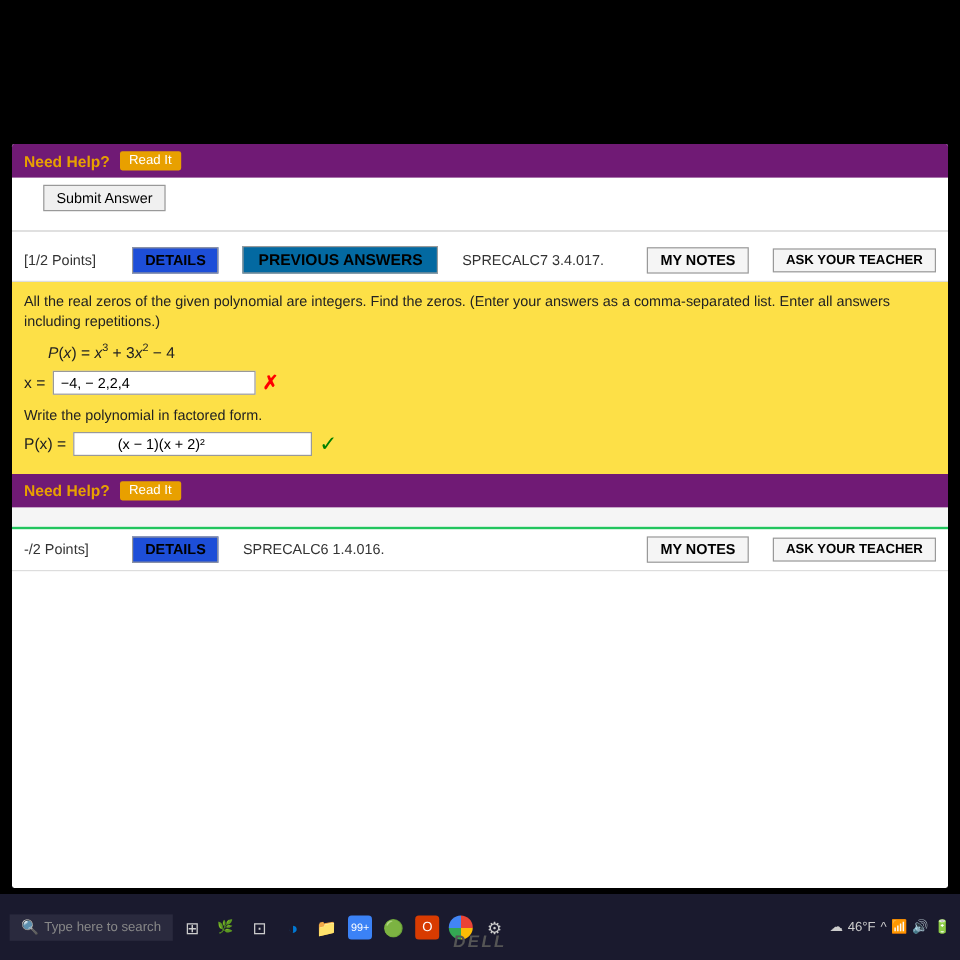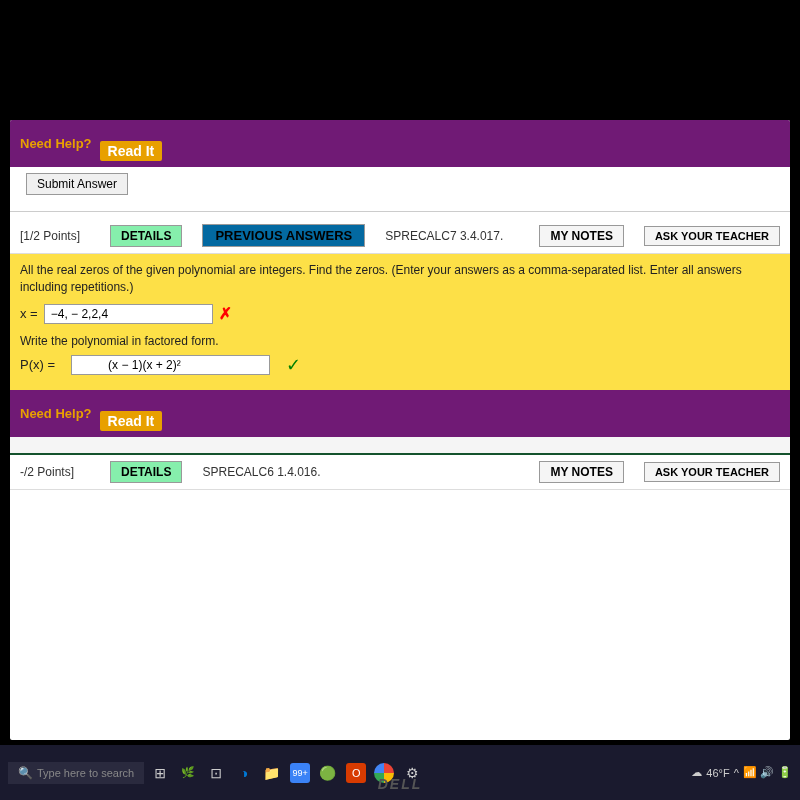--- a/index.html
+++ b/index.html
@@ -36,25 +36,24 @@
       color: #e8a000;
       font-weight: bold;
       font-size: 13px;
     }
 
     .read-it-btn {
       background: #e8a000;
       color: #fff;
       border: none;
       padding: 2px 8px;
-      font-size: 14px;
-      font-weight: bold;
+      font-size: 11px;
+      font-weight: normal;
       cursor: pointer;
       border-radius: 2px;
-      margin-top: 15px;
     }
 
     .submit-answer-btn {
       background: #f0f0f0;
       border: 1px solid #999;
       padding: 3px 10px;
       font-size: 12px;
       cursor: pointer;
       margin: 4px 10px;
       display: inline-block;
@@ -77,21 +76,21 @@
     }
 
     .points-label {
       font-size: 12px;
       color: #333;
       min-width: 70px;
     }
 
     .details-btn {
       border: 1px solid #999;
-      background: #86efac;
+      background: #1d4ed8;
       padding: 3px 10px;
       font-size: 12px;
       font-weight: bold;
       cursor: pointer;
     }
 
     .prev-answers-btn {
       border: 1px solid #999;
       background: #0369a1;
       padding: 3px 12px;
@@ -171,21 +170,21 @@
     }
 
     .check-mark {
       color: green;
       font-size: 18px;
     }
 
     .factored-row {
       display: flex;
       align-items: center;
-      gap: 16px;
+      gap: 6px;
       margin-bottom: 6px;
     }
 
     .write-polynomial-text {
       font-size: 12px;
       color: #222;
       margin-bottom: 6px;
     }
 
     
@@ -267,38 +266,43 @@
 </head>
 <body>
 
 <div class="screen">
 
   <div class="need-help-bar">
     <span class="need-help-label">Need Help?</span>
     <button class="read-it-btn">Read It</button>
   </div>
 
-  <div style="padding: 2px 10px 6px 6px; text-decoration: underline;">
+  <div style="padding: 2px 10px 6px 16px; text-decoration: underline;">
     <button class="submit-answer-btn">Submit Answer</button>
   </div>
 
   <div class="divider"></div>
 
   <div class="section-header">
     <span class="points-label">[1/2 Points]</span>
     <button class="details-btn">DETAILS</button>
     <button class="prev-answers-btn">PREVIOUS ANSWERS</button>
     <span class="course-code">SPRECALC7 3.4.017.</span>
     <button class="my-notes-btn">MY NOTES</button>
     <button class="ask-teacher-btn">ASK YOUR TEACHER</button>
   </div>
 
   <div class="problem-content">
     <p class="problem-text">All the real zeros of the given polynomial are integers. Find the zeros. (Enter your answers as a comma-separated list. Enter all answers including repetitions.)</p>
 
+    <div class="math-formula">
+      <span>
+        <span class="math-inline">P</span>(<span class="math-inline">x</span>) = <span class="math-inline">x</span><span class="sup">3</span> + 3<span class="math-inline">x</span><span class="sup">2</span> − 4
+      </span>
+    </div>
 
     <div class="answer-row">
       <span class="answer-label">x =</span>
       <input class="answer-input" type="text" value="−4, − 2,2,4" style="">
       <span class="x-mark">✗</span>
     </div>
 
     <p class="write-polynomial-text">Write the polynomial in factored form.</p>
 
     <div class="factored-row">
@@ -308,21 +312,21 @@
     </div>
   </div>
 
   <div class="need-help-bar">
     <span class="need-help-label">Need Help?</span>
     <button class="read-it-btn">Read It</button>
   </div>
 
   <div style="height: 16px; background:#f5f5f5;"></div>
 
-  <div class="section-header" style="border-top: 2px solid #14532d;">
+  <div class="section-header" style="border-top: 2px solid #22c55e;">
     <span class="points-label">-/2 Points]</span>
     <button class="details-btn">DETAILS</button>
     <span class="course-code">SPRECALC6 1.4.016.</span>
     <button class="my-notes-btn">MY NOTES</button>
     <button class="ask-teacher-btn">ASK YOUR TEACHER</button>
   </div>
 </div>
 
 <div class="taskbar">
   <div class="taskbar-search">

